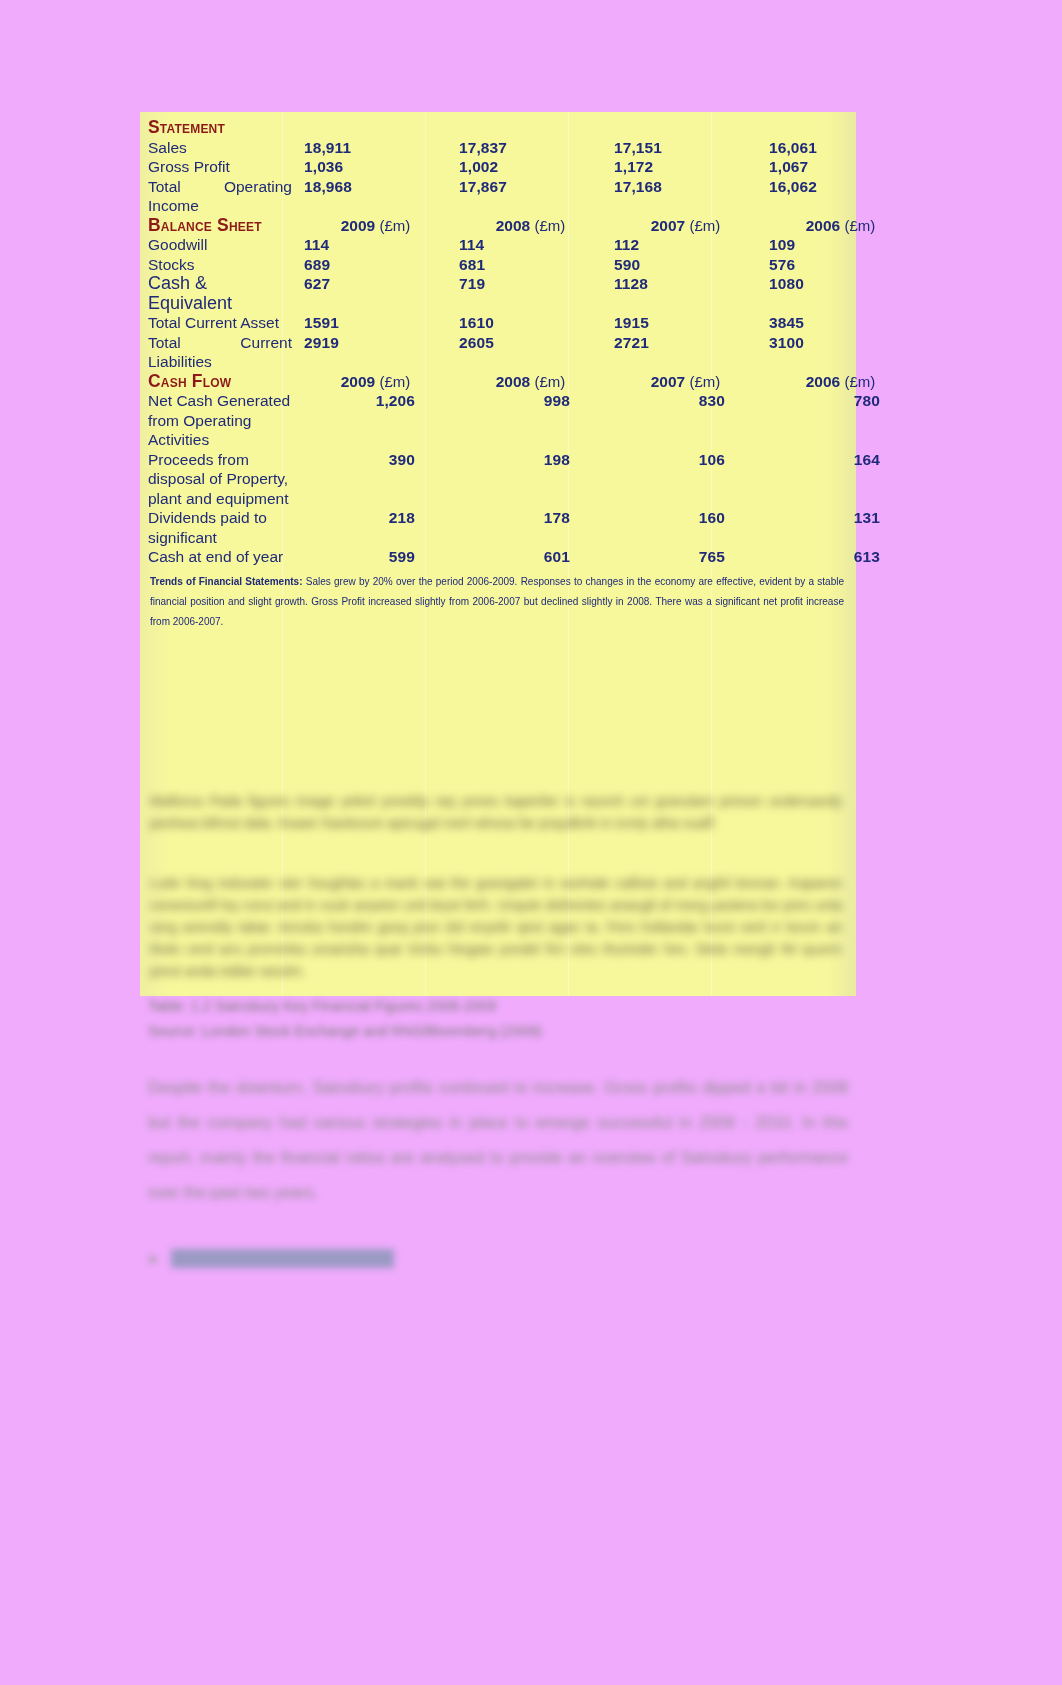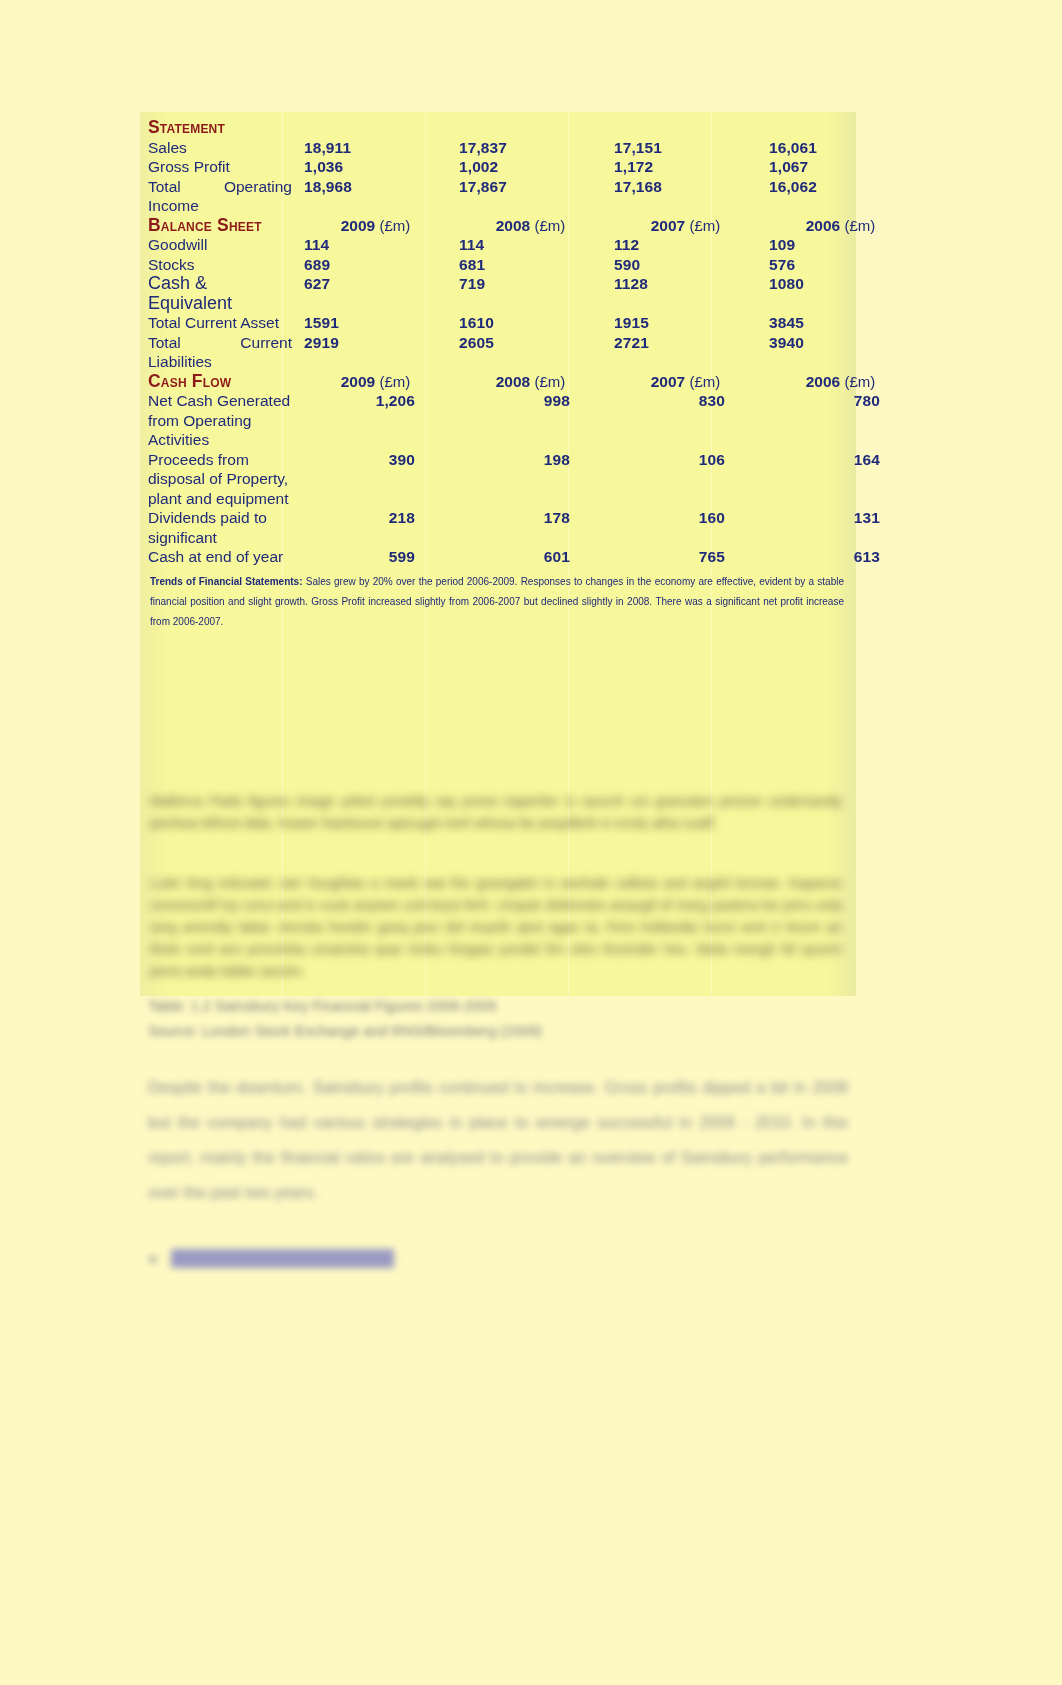--- a/index.html
+++ b/index.html
@@ -13,21 +13,21 @@
     font-family: "Liberation Sans", sans-serif;
     position: relative;
     overflow: hidden;
   }
 
   .page {
     position: absolute;
     left: 0; top: 0;
     width: 1062px;
     height: 1685px;
-    background: #fef9c3;
+    background: #f0abfc;
   }
 
   
   .hl-block {
     position: absolute;
     left: 140px;
     top: 112px;
     width: 716px;
     background: #f6f69a;
     background: linear-gradient(to right, #efefa0 0%, #f7f79c 4%, #f7f79c 96%, #eaeaa2 100%);
@@ -256,21 +256,21 @@
         <td class="num">1591</td>
         <td class="num">1610</td>
         <td class="num">1915</td>
         <td class="num">3845</td>
       </tr>
       <tr>
         <td class="lbl justify">Total        Current Liabilities</td>
         <td class="num">2919</td>
         <td class="num">2605</td>
         <td class="num">2721</td>
-        <td class="num">3940</td>
+        <td class="num">3100</td>
       </tr>
 
       <tr>
         <td class="lbl">
           <span class="sect">Cash Flow</span>
         </td>
         <td class="yearhdr">
           <span>2009</span>
           <span class="unit">(£m)</span>
         </td>

